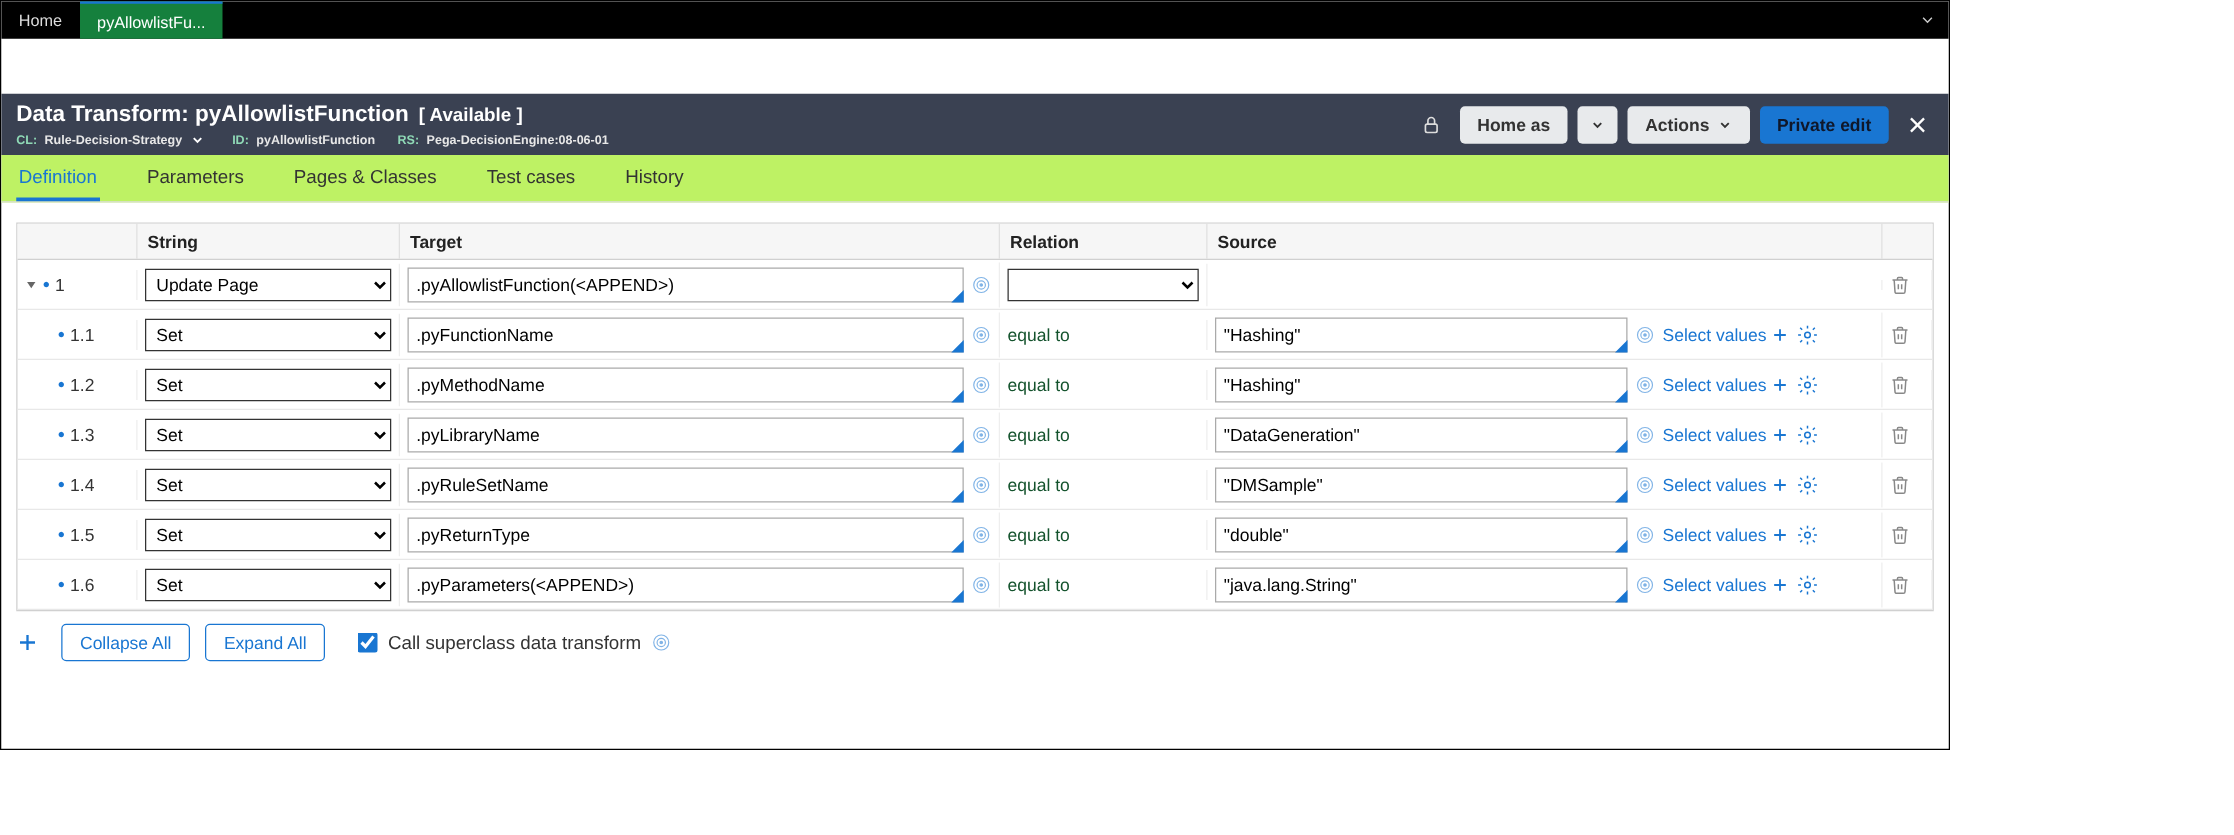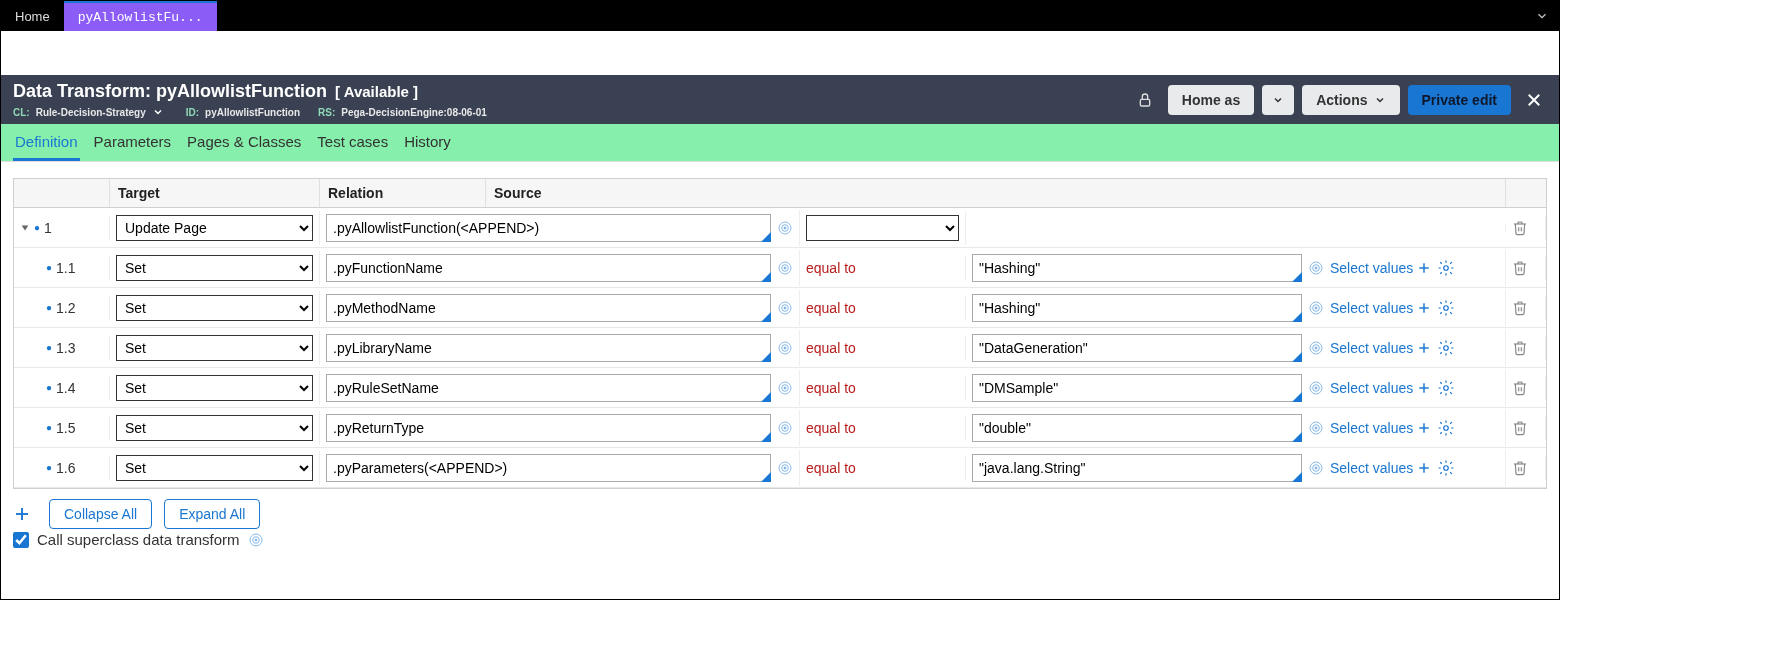--- a/index.html
+++ b/index.html
@@ -2,41 +2,41 @@
 <html><head>
 <meta charset="utf-8">
 <style>
   * { box-sizing: border-box; margin: 0; padding: 0; font-family: Arial, Helvetica, sans-serif; }
   body { background: #fff; color: #222; font-size: 14px; }
   .frame { border: 1px solid #000; width: 1560px; height: 600px; overflow: hidden; position: relative; }
 
   
   .topbar { background: #000; height: 30px; display: flex; align-items: stretch; position: relative; }
   .topbar .tab { padding: 0 14px; display: flex; align-items: center; color: #ddd; font-size: 13px; cursor: pointer; }
-  .topbar .tab.active { background: #8b5cf6; color: #fff; border-top: 2px solid #1976d2; font-family: Liberation Mono, monospace; }
+  .topbar .tab.active { background: #15803d; color: #fff; border-top: 2px solid #1976d2; }
   .topbar .expand { margin-left: auto; color: #ccc; padding: 0 10px; display: flex; align-items: center; cursor: pointer; }
 
   
   .header { background: #3a4152; color: #fff; padding: 6px 12px 6px 12px; display: flex; flex-direction: column; gap: 4px; position: relative; margin-top: 44px; }
   .header-row1 { display: flex; align-items: baseline; gap: 8px; }
   .header-title { font-size: 18px; font-weight: bold; }
   .header-status { font-size: 15px; font-weight: bold; }
   .header-row2 { display: flex; align-items: center; gap: 6px; font-size: 10px; }
   .header-row2 .lbl { color: #8fd9b6; font-weight: bold; }
   .header-row2 .val { color: #e8e8e8; font-weight: bold; }
   .header-row2 svg { vertical-align: middle; }
   .header-actions { position: absolute; right: 10px; top: 10px; display: flex; align-items: center; gap: 8px; }
   .btn { height: 30px; border-radius: 4px; display: inline-flex; align-items: center; justify-content: center; padding: 0 14px; font-size: 14px; font-weight: bold; cursor: pointer; border: none; }
   .btn-light { background: #e8eaec; color: #333; }
   .btn-caret { background: #e8eaec; color: #333; width: 32px; padding: 0; }
   .btn-primary { background: #1976d2; color: #0f172a; }
   .icon-btn { width: 30px; height: 30px; display: inline-flex; align-items: center; justify-content: center; color: #fff; cursor: pointer; }
 
   
-  .subtabs { background: #86efac; height: 38px; display: flex; align-items: center; gap: 12px; padding: 0 12px; border-bottom: 1px solid #ddd; }
+  .subtabs { background: #bef264; height: 38px; display: flex; align-items: center; gap: 36px; padding: 0 12px; border-bottom: 1px solid #ddd; }
   .subtab { font-size: 15px; color: #333; cursor: pointer; height: 100%; display: flex; align-items: center; border-bottom: 3px solid transparent; padding: 0 2px; }
   .subtab.active { color: #1976d2; border-bottom-color: #1976d2; }
 
   
   .main { padding: 16px 12px; }
   .grid { border: 1px solid #d0d0d0; background: #fff; }
   .ghead { display: flex; background: #f6f6f6; border-bottom: 1px solid #d0d0d0; font-weight: bold; font-size: 14px; }
   .gh { padding: 6px 8px; border-right: 1px solid #e0e0e0; }
   .col-step { width: 96px; flex: 0 0 96px; }
   .col-action { width: 210px; flex: 0 0 210px; }
@@ -51,24 +51,24 @@
   .step-bullet { color: #1976d2; font-size: 10px; }
   .step-num { color: #333; }
   select.action-select { width: 100%; height: 26px; border: 1px solid #333; background: #fff; padding: 0 4px; font-size: 14px; }
   select.rel-select { width: 100%; height: 26px; border: 1px solid #333; background: #fff; padding: 0 4px; font-size: 14px; }
   .text-input-wrap { position: relative; flex: 1; }
   .text-input { width: 100%; height: 28px; border: 1px solid #aaa; padding: 0 6px; font-size: 14px; }
   .corner { position: absolute; right: 0; bottom: 0; width: 0; height: 0; border-left: 10px solid transparent; border-bottom: 10px solid #1976d2; pointer-events: none; }
   .target-icon { color: #1976d2; }
   .select-values { color: #1976d2; font-size: 14px; cursor: pointer; display: inline-flex; align-items: center; gap: 4px; }
   .gear-link { color: #1976d2; cursor: pointer; }
-  .rel-text { color: #b91c1c; }
+  .rel-text { color: #14532d; }
 
   
-  .below { margin-top: 10px; display: flex; flex-direction: column; gap: 2px; }
+  .below { margin-top: 10px; display: flex; flex-direction: row; gap: 26px; }
   .below-row { display: flex; align-items: center; gap: 12px; }
   .plus-btn { color: #1976d2; font-size: 22px; cursor: pointer; width: 24px; text-align: center; }
   .btn-outline { border: 1px solid #1976d2; color: #1976d2; background: #fff; height: 30px; padding: 0 14px; border-radius: 4px; font-size: 14px; cursor: pointer; }
   .cb-row { display: flex; align-items: center; gap: 8px; font-size: 15px; color: #333; }
   .cb-row input { width: 16px; height: 16px; accent-color: #1976d2; }
 
   svg { display: block; }
 </style>
 </head>
 <body>
@@ -138,21 +138,22 @@
       <div class="subtab">Parameters</div>
       <div class="subtab">Pages &amp; Classes</div>
       <div class="subtab">Test cases</div>
       <div class="subtab">History</div>
     </div>
 
   <div class="main">
     <div class="grid">
       <div class="ghead">
         <div class="gh col-step"></div>
-        <div class="gh col-action">Target</div>
+        <div class="gh col-action">String</div>
+        <div class="gh col-target">Target</div>
         <div class="gh col-rel">Relation</div>
         <div class="gh col-source">Source</div>
         <div class="gh col-trash"></div>
       </div>
       <div id="grid-body">
           <div class="grow">
             <div class="gc col-step step-cell">
               <svg width="10" height="10" viewBox="0 0 24 24" fill="#666">
                 <polygon points="4,6 20,6 12,18"></polygon>
               </svg> 

